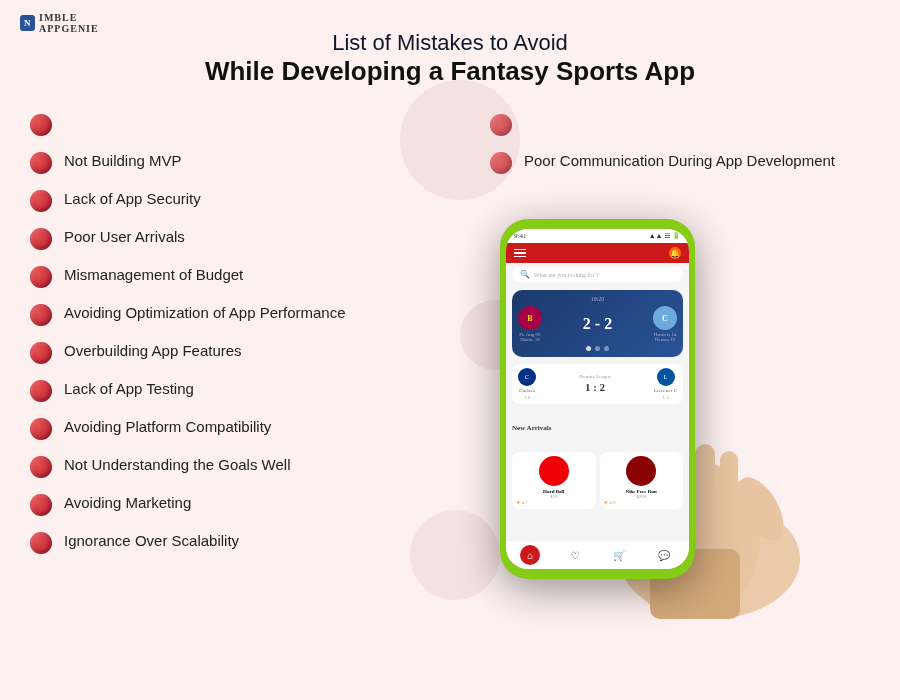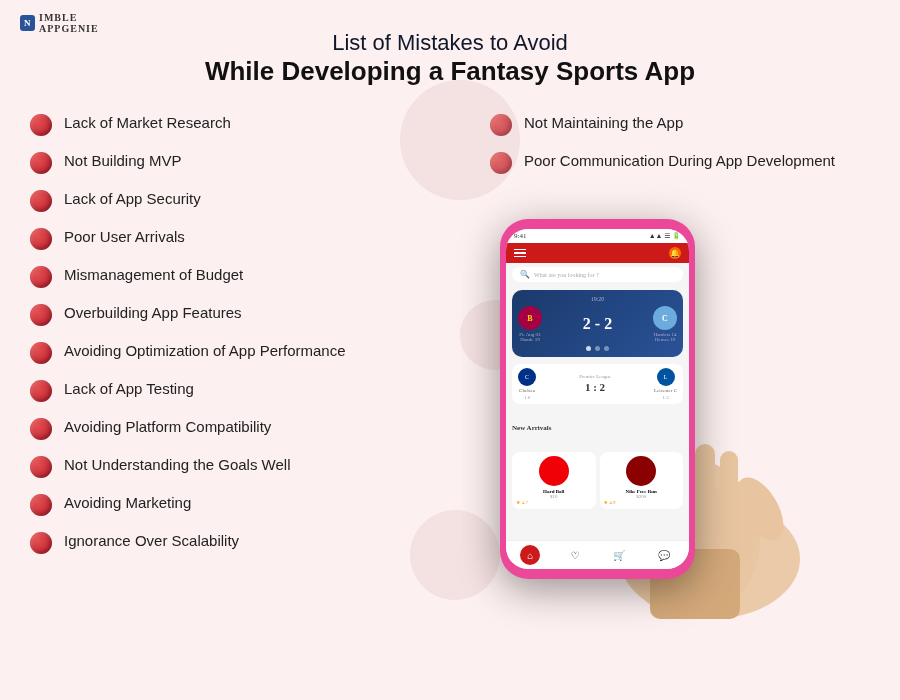--- a/index.html
+++ b/index.html
@@ -133,21 +133,21 @@
       height: 420px;
     }
 
     
     .phone-frame {
       position: absolute;
       top: 30px;
       left: 30px;
       width: 195px;
       height: 360px;
-      background: #ec4899;
+      background: #84cc16;
       border-radius: 28px;
       padding: 10px 6px;
       box-shadow: 0 10px 40px rgba(0,0,0,0.4);
       z-index: 5;
     }
 
     .phone-screen {
       width: 100%;
       height: 100%;
       background: #f5f5f5;
@@ -399,21 +399,20 @@
   <div class="header-subtitle">List of Mistakes to Avoid</div>
   <div class="header-title">While Developing a Fantasy Sports App</div>
 </div>
 
 <div class="content">
 
   <div class="left-col">
 
     <div class="list-item">
       <div class="bullet"></div>
-      <span class="item-text">Lack of Market Research</span>
     </div>
 
     <div class="list-item">
       <div class="bullet"></div>
       <span class="item-text">Not Building MVP</span>
     </div>
 
     <div class="list-item">
       <div class="bullet"></div>
       <span class="item-text">Lack of App Security</span>
@@ -424,26 +423,26 @@
       <span class="item-text">Poor User Arrivals</span>
     </div>
 
     <div class="list-item">
       <div class="bullet"></div>
       <span class="item-text">Mismanagement of Budget</span>
     </div>
 
     <div class="list-item">
       <div class="bullet"></div>
+      <span class="item-text">Avoiding Optimization of App Performance</span>
+    </div>
+
+    <div class="list-item">
+      <div class="bullet"></div>
       <span class="item-text">Overbuilding App Features</span>
-    </div>
-
-    <div class="list-item">
-      <div class="bullet"></div>
-      <span class="item-text">Avoiding Optimization of App Performance</span>
     </div>
 
     <div class="list-item">
       <div class="bullet"></div>
       <span class="item-text">Lack of App Testing</span>
     </div>
 
     <div class="list-item">
       <div class="bullet"></div>
       <span class="item-text">Avoiding Platform Compatibility</span>
@@ -465,21 +464,20 @@
     </div>
 
   </div>
 
   <div class="right-col">
 
     <div class="right-top">
 
       <div class="list-item">
         <div class="bullet"></div>
-        <span class="item-text">Not Maintaining the App</span>
       </div>
 
       <div class="list-item">
         <div class="bullet"></div>
         <span class="item-text">Poor Communication During App Development</span>
       </div>
 
 
     </div>
 

